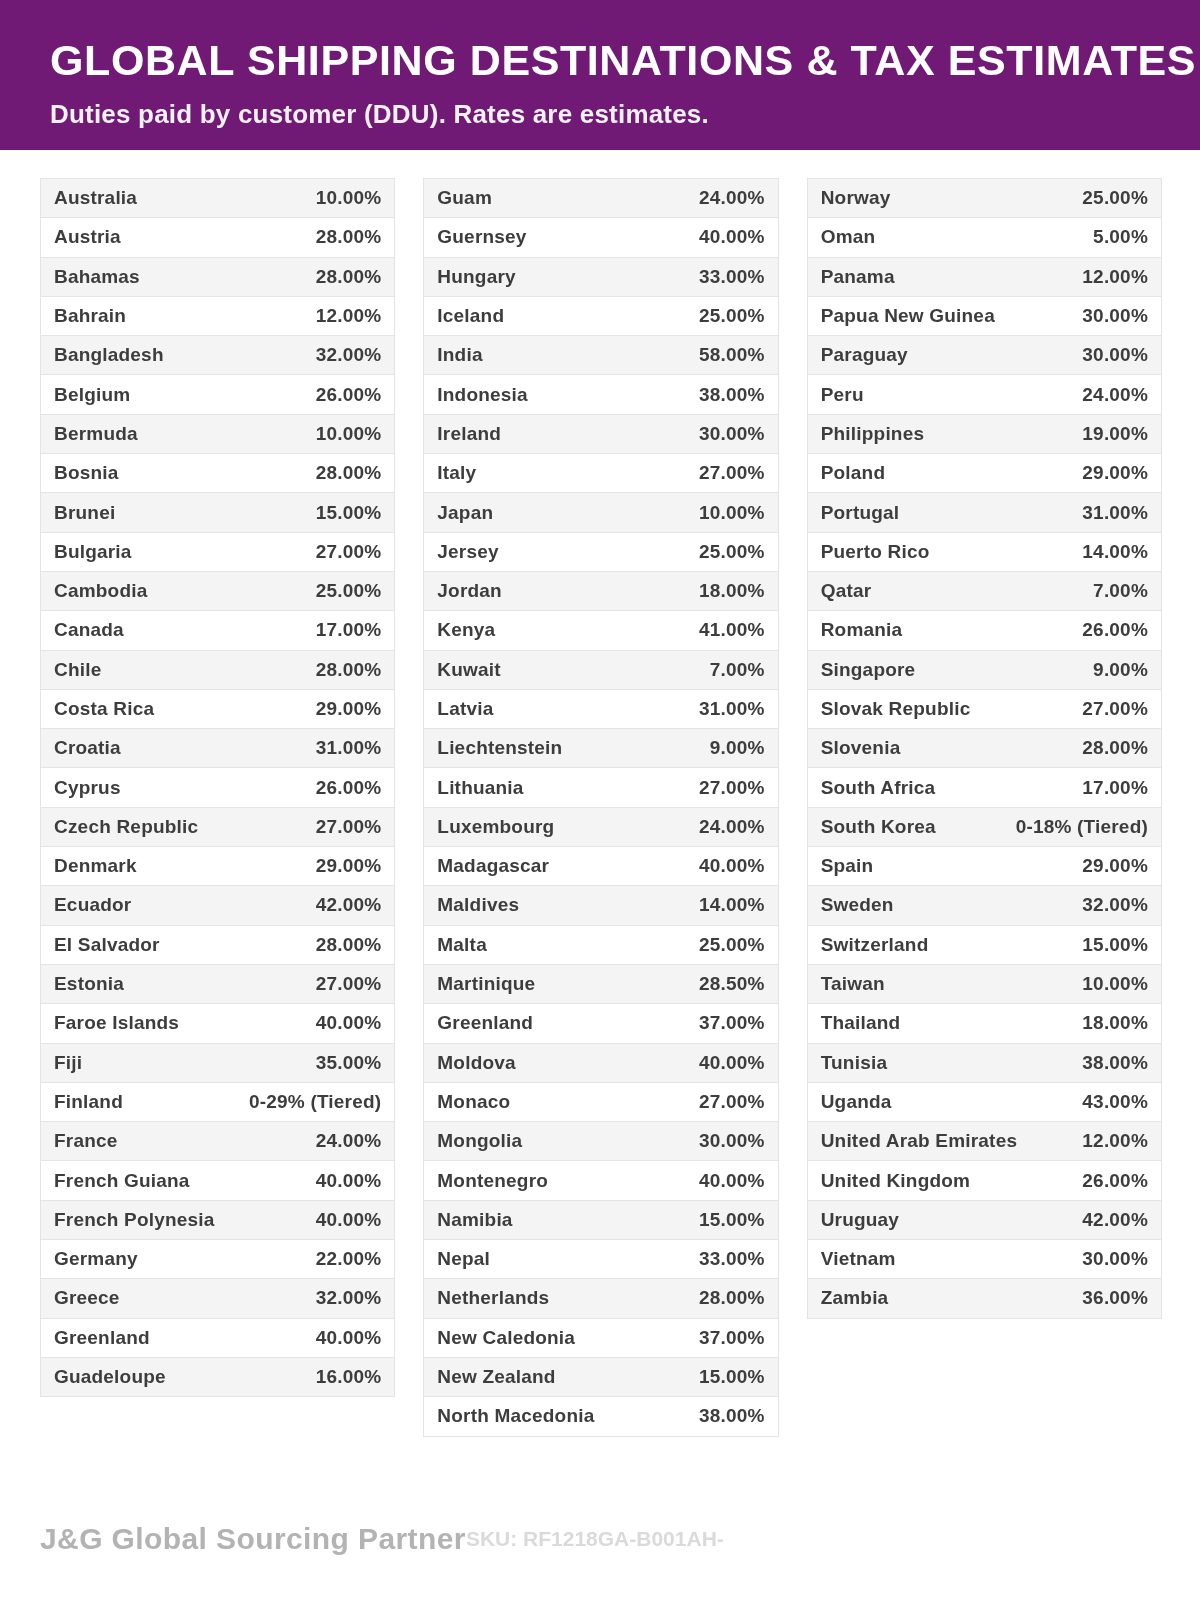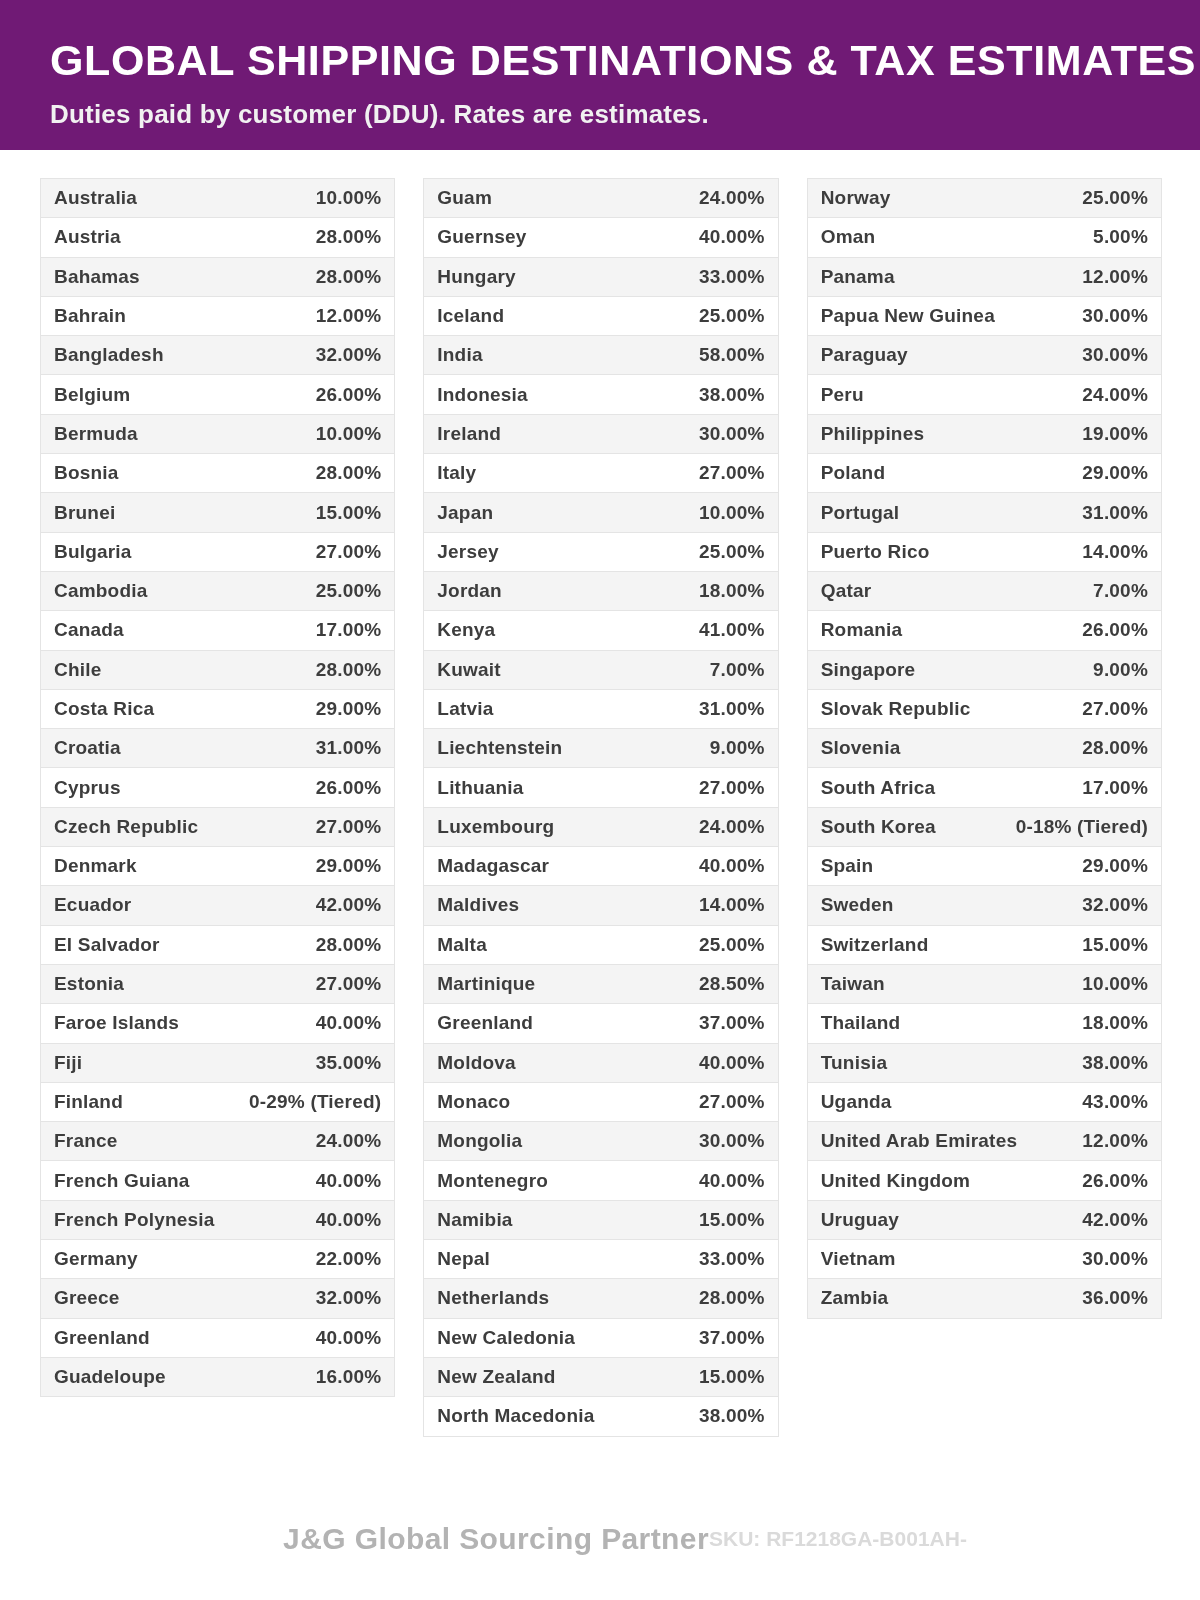--- a/index.html
+++ b/index.html
@@ -71,21 +71,21 @@
     white-space: nowrap;
   }
 
   
   .footer {
     position: absolute;
     left: 40px;
     right: 0;
     bottom: 44px;
     display: flex;
-    justify-content: center;
+    justify-content: flex-start;
     align-items: center;
   }
   .brand {
     color: #b3b3b3;
     font-size: 30px;
     font-weight: 700;
     letter-spacing: 0.4px;
   }
   .sku {
     color: #dadada;

